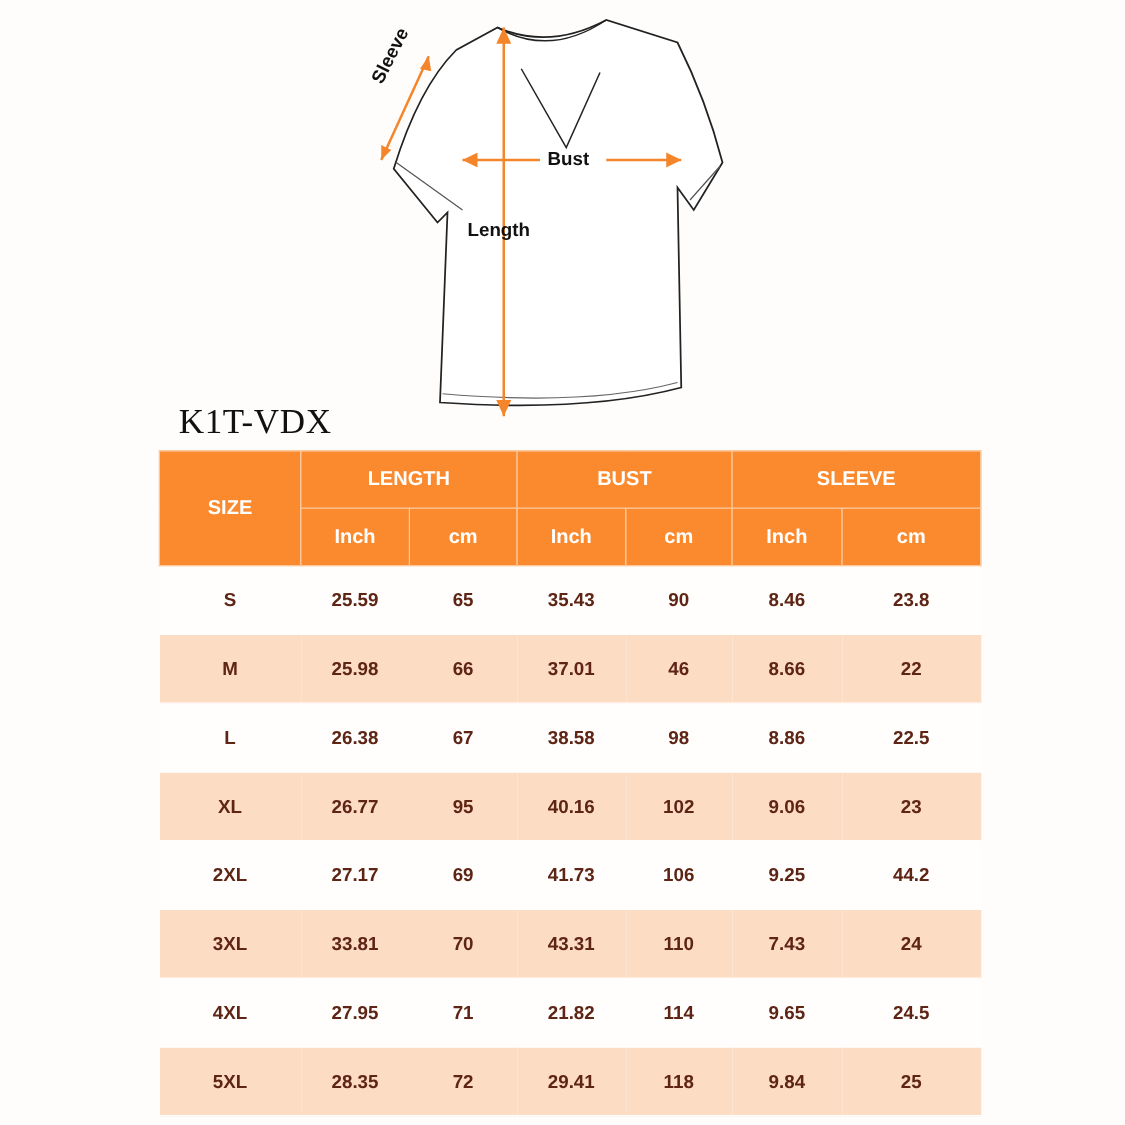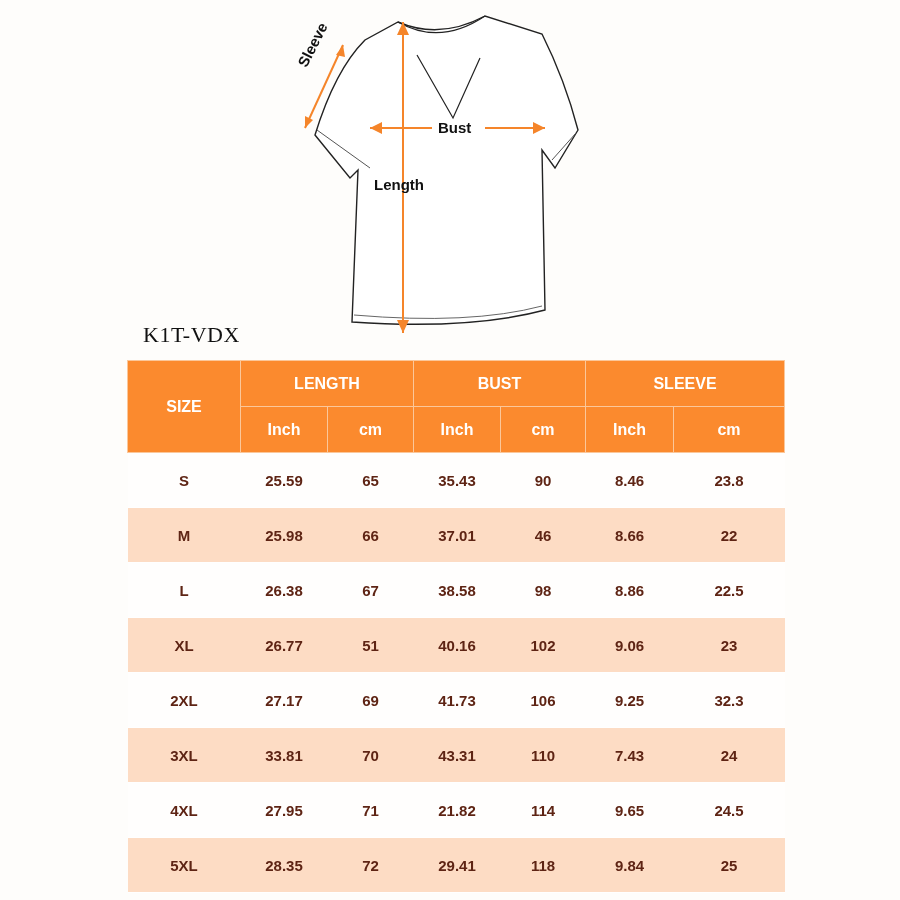--- a/index.html
+++ b/index.html
@@ -1,20 +1,20 @@
 <!DOCTYPE html>
 <html><head>
 <meta charset="utf-8">
 <style>
   html, body { margin: 0; padding: 0; }
   body { width: 900px; height: 900px; background: #fefdfb; position: relative; overflow: hidden; font-family: "Liberation Sans", sans-serif; }
   .diagram { position: absolute; left: 280px; top: 0; width: 300px; height: 340px; }
   .diagram svg { width: 300px; height: 340px; }
   .diag-label { position: absolute; font-family: "Liberation Sans", sans-serif; font-weight: bold; font-size: 15px; color: #111; }
-  .model { position: absolute; left: 143px; top: 322px; font-family: "Liberation Serif", serif; font-size: 22px; color: #111; letter-spacing: 0.5px; }
+  .model { position: absolute; left: 143px; top: 322px; font-family: "Liberation Serif", serif; font-size: 28px; color: #111; letter-spacing: 0.5px; }
   table.sizes { position: absolute; left: 127px; top: 360px; width: 657px; border-collapse: collapse; table-layout: fixed; }
   table.sizes th { background: #fb8a2e; color: #fff; font-weight: bold; font-size: 16px; border: 1px solid #fbc79a; text-align: center; padding: 0; }
   table.sizes th.group { height: 45px; }
   table.sizes th.sub { height: 45px; }
   table.sizes td { text-align: center; font-weight: bold; font-size: 15px; color: #5e2414; height: 54px; padding: 0; border-bottom: 1px solid #fff; }
   table.sizes tr.alt td { background: #fddcc4; }
   table.sizes tr.plain td { background: #fffefd; }
 </style>
 </head>
 <body>
@@ -99,34 +99,34 @@
         <td>26.38</td>
         <td>67</td>
         <td>38.58</td>
         <td>98</td>
         <td>8.86</td>
         <td>22.5</td>
       </tr>
       <tr class="alt">
         <td>XL</td>
         <td>26.77</td>
-        <td>51</td>
+        <td>95</td>
         <td>40.16</td>
         <td>102</td>
         <td>9.06</td>
         <td>23</td>
       </tr>
       <tr class="plain">
         <td>2XL</td>
         <td>27.17</td>
         <td>69</td>
         <td>41.73</td>
         <td>106</td>
         <td>9.25</td>
-        <td>32.3</td>
+        <td>44.2</td>
       </tr>
       <tr class="alt">
         <td>3XL</td>
         <td>33.81</td>
         <td>70</td>
         <td>43.31</td>
         <td>110</td>
         <td>7.43</td>
         <td>24</td>
       </tr>

